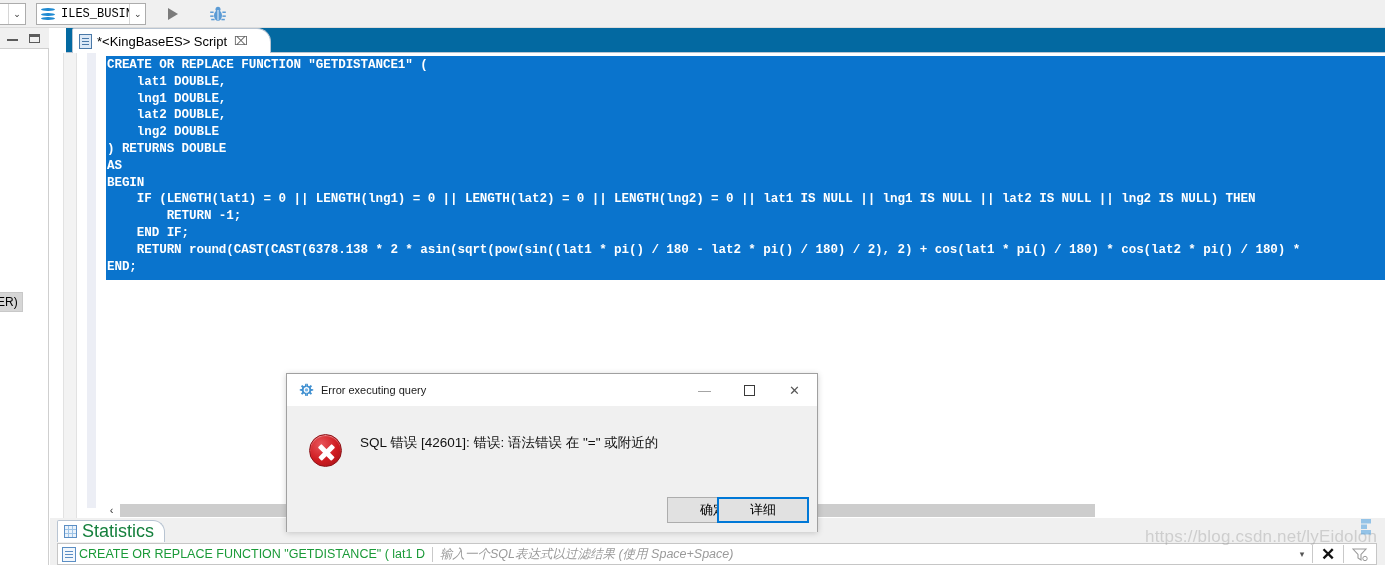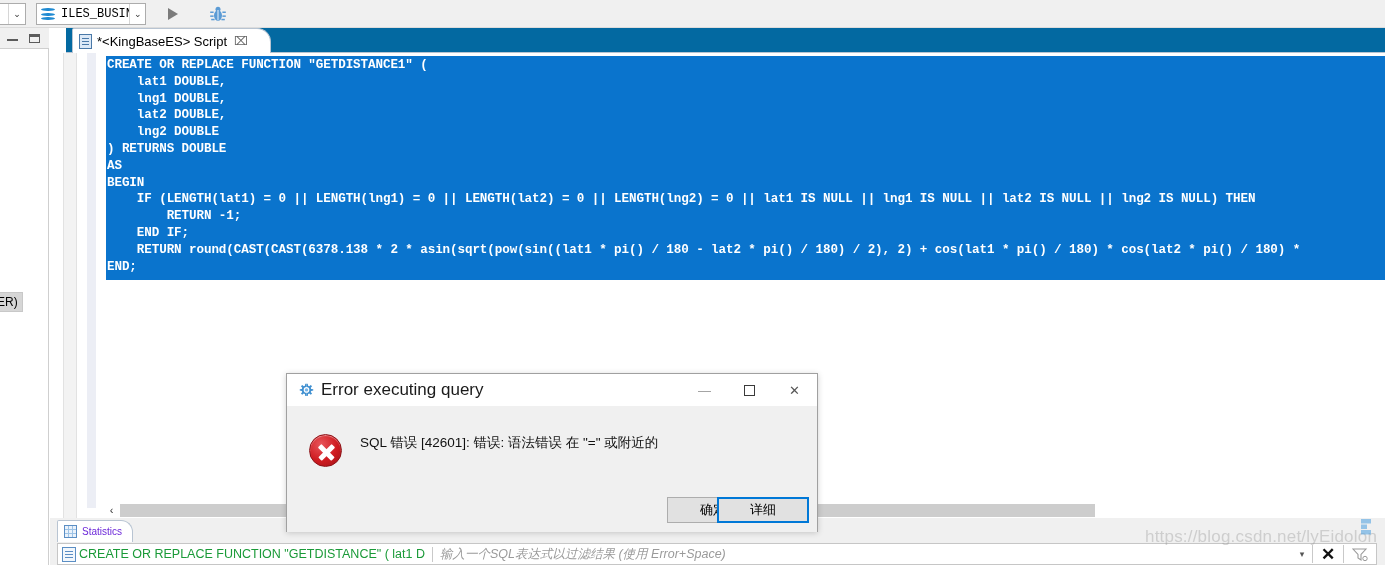--- a/index.html
+++ b/index.html
@@ -235,21 +235,21 @@
     width: 13px; height: 13px; flex: none;
     margin-right: 5px;
     border: 1px solid #5b8ec4;
     background:
       linear-gradient(to right, transparent 3px, #9dc3e6 3px 4px, transparent 4px,
                       transparent 7px, #9dc3e6 7px 8px, transparent 8px),
       linear-gradient(to bottom, transparent 3px, #9dc3e6 3px 4px, transparent 4px,
                       transparent 7px, #9dc3e6 7px 8px, transparent 8px),
       #eaf2fb;
   }
-  #stats-tab .tab-label { font-size: 10px; color: #6d28d9; }
+  #stats-tab .tab-label { font-size: 18px; color: #15803d; }
 
   #filter-bar {
     position: absolute; left: 7px; top: 25px;
     width: 1320px; height: 22px;
     background: #ffffff;
     border: 1px solid #c6c6c6;
     display: flex; align-items: center;
   }
   .sql-doc-icon {
     width: 14px; height: 15px; flex: none;
@@ -313,21 +313,21 @@
     height: 32px;
     background: #ffffff;
     display: flex; align-items: center;
   }
   .gear-icon {
     width: 15px; height: 15px; flex: none;
     margin: 0 7px 0 12px;
     position: relative;
   }
   #dialog-title {
-    font-size: 17px; color: #1a1a1a;
+    font-size: 11px; color: #1a1a1a;
     white-space: nowrap;
   }
   .win-ctl {
     width: 45px; height: 32px;
     display: flex; align-items: center; justify-content: center;
     font-size: 13px; color: #555;
     flex: none;
   }
   #win-min { margin-left: auto; color: #999; }
   #win-max .sq {
@@ -492,21 +492,21 @@
   <div id="bottom-panel">
     <div id="stats-tab">
       <span class="grid-icon"></span>
       <span class="tab-label">Statistics</span>
     </div>
 
     <div id="filter-bar">
       <span class="sql-doc-icon"></span>
       <span id="filter-query">CREATE OR REPLACE FUNCTION "GETDISTANCE" ( lat1 D</span>
       <span id="filter-divider"></span>
-      <span id="filter-placeholder">输入一个SQL表达式以过滤结果  (使用 Error+Space)</span>
+      <span id="filter-placeholder">输入一个SQL表达式以过滤结果  (使用 Space+Space)</span>
       <span id="filter-dropdown">▾</span>
       <span class="vsep"></span>
       <span id="filter-clear">✕</span>
       <span class="vsep"></span>
       <span id="filter-apply">
         <svg width="17" height="15" viewBox="0 0 17 15">
           <path d="M1 2 L14 2 L9 7.5 L9 13 L6 11 L6 7.5 Z" fill="none" stroke="#9a9a9a" stroke-width="1.1"></path>
           <circle cx="13" cy="11.5" r="2.2" fill="none" stroke="#9a9a9a" stroke-width="1"></circle>
         </svg>
       </span>

